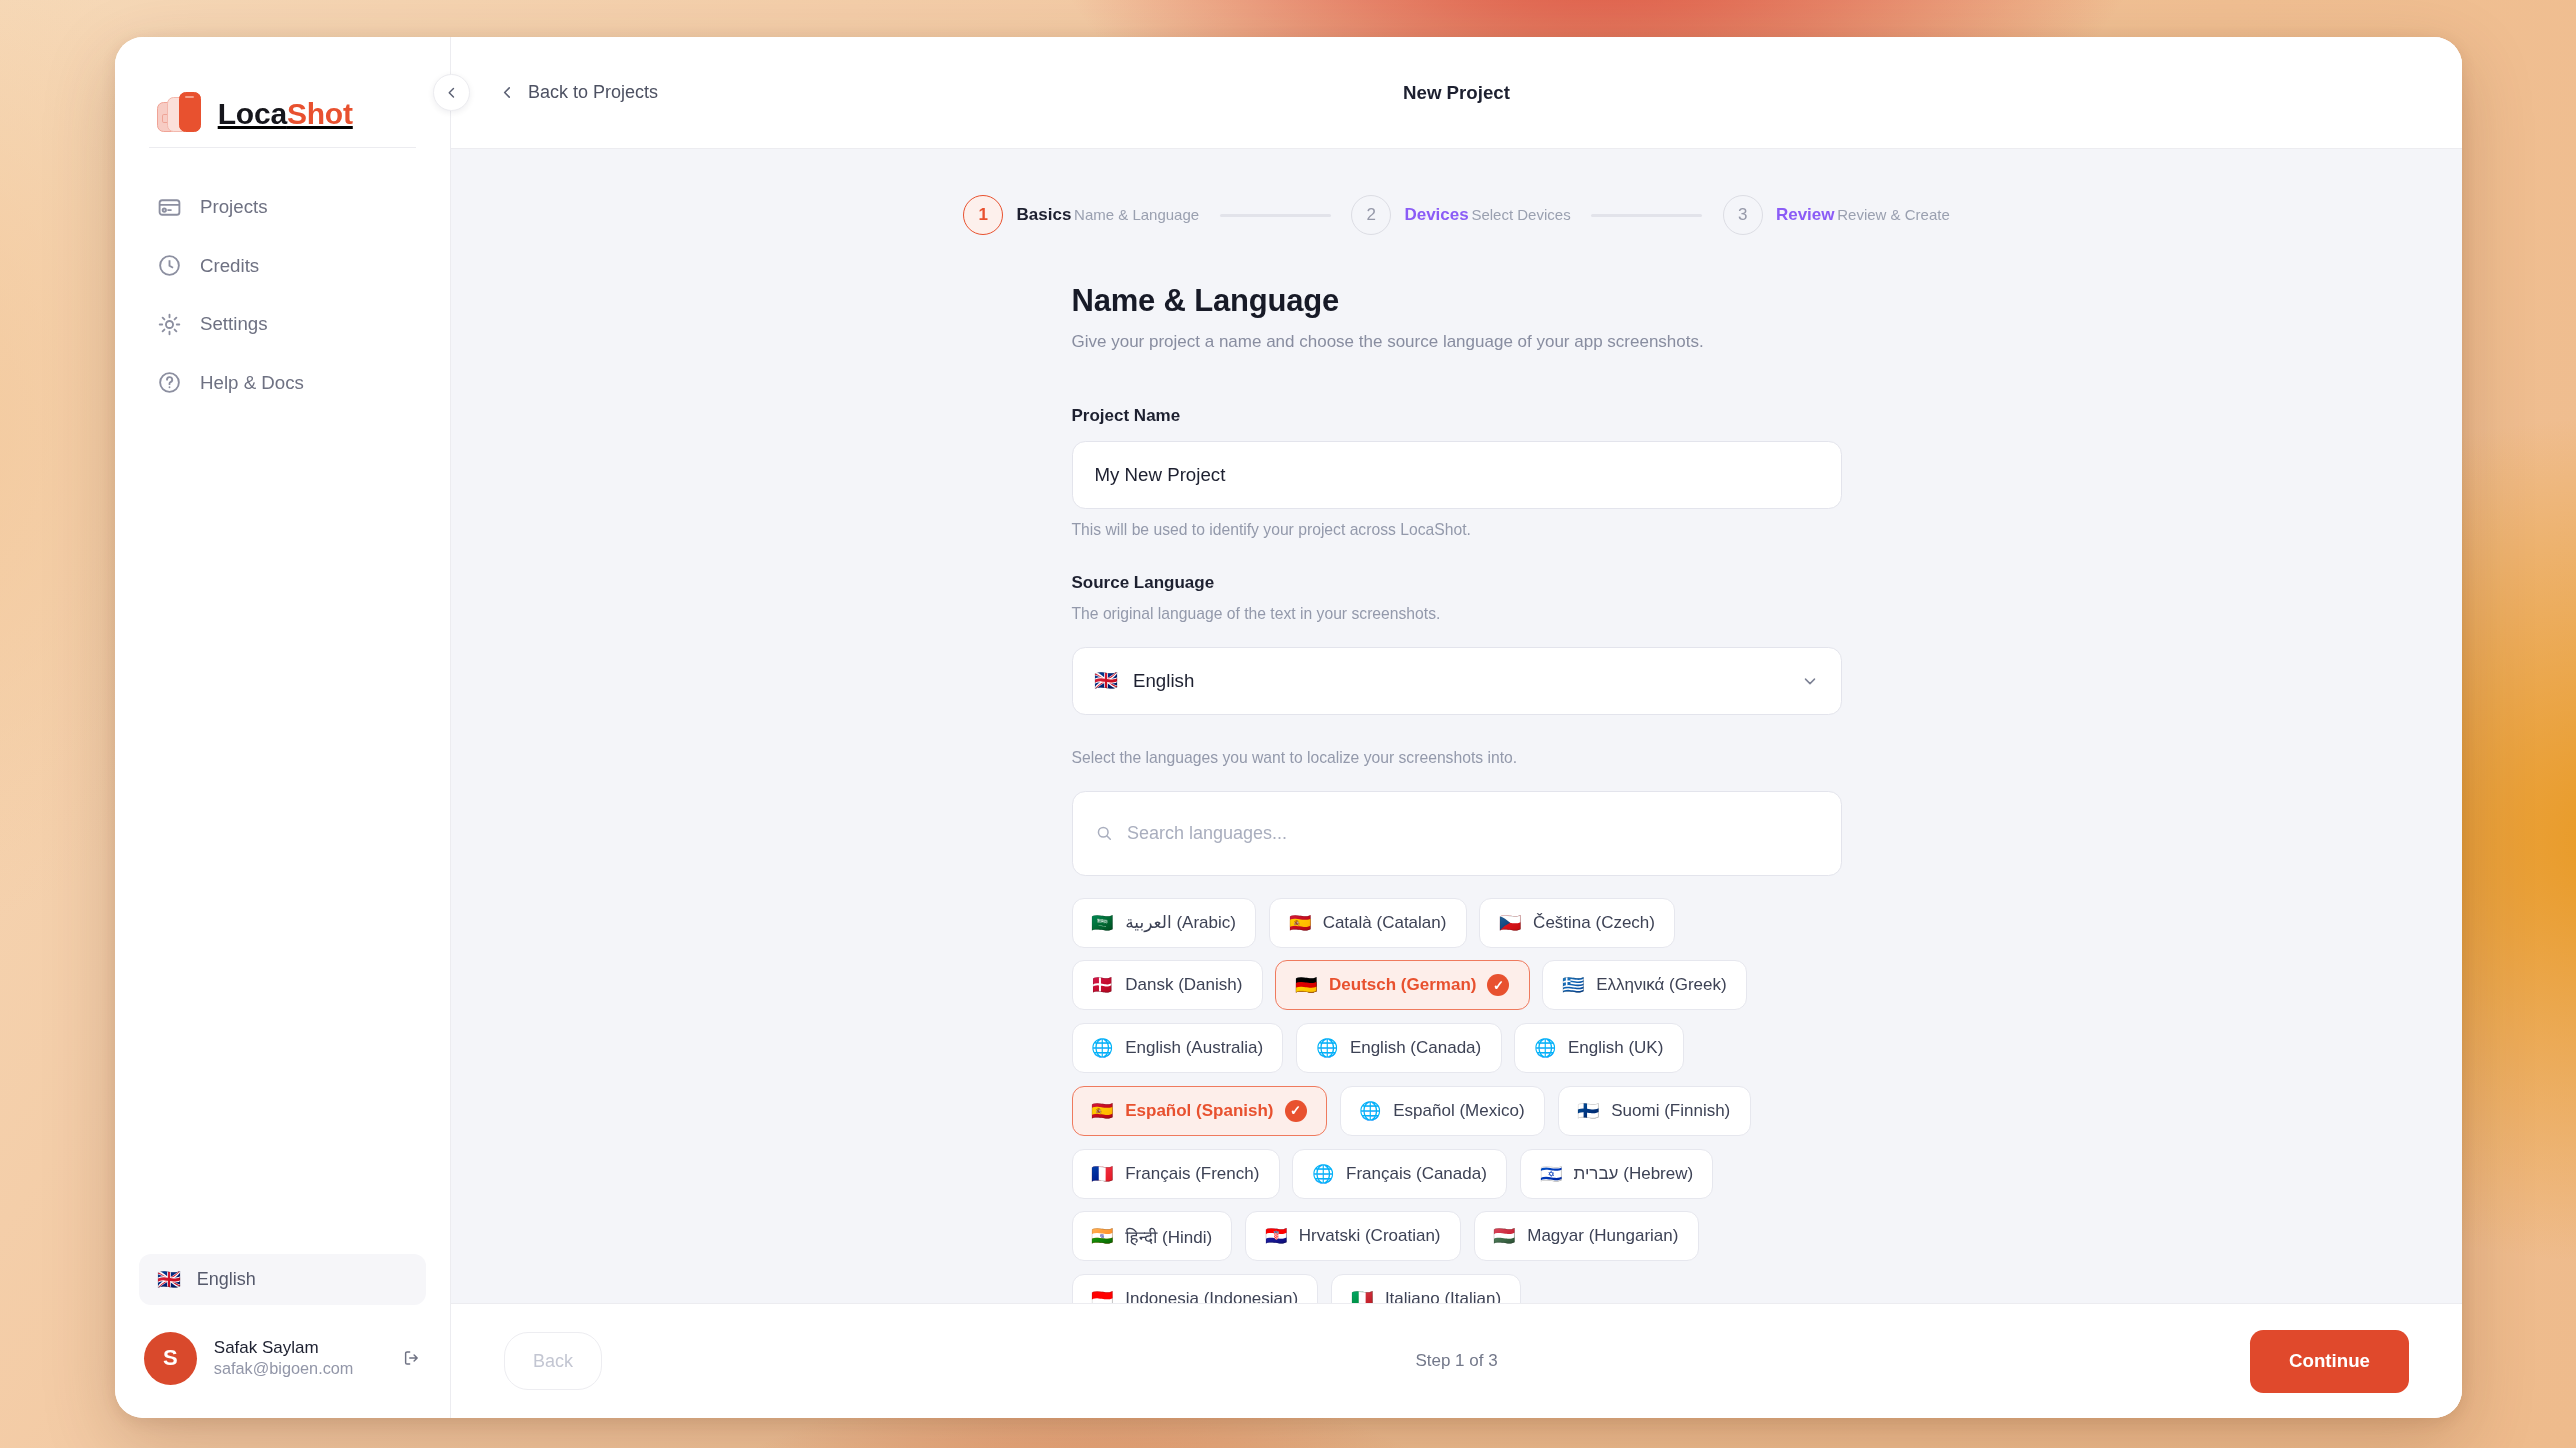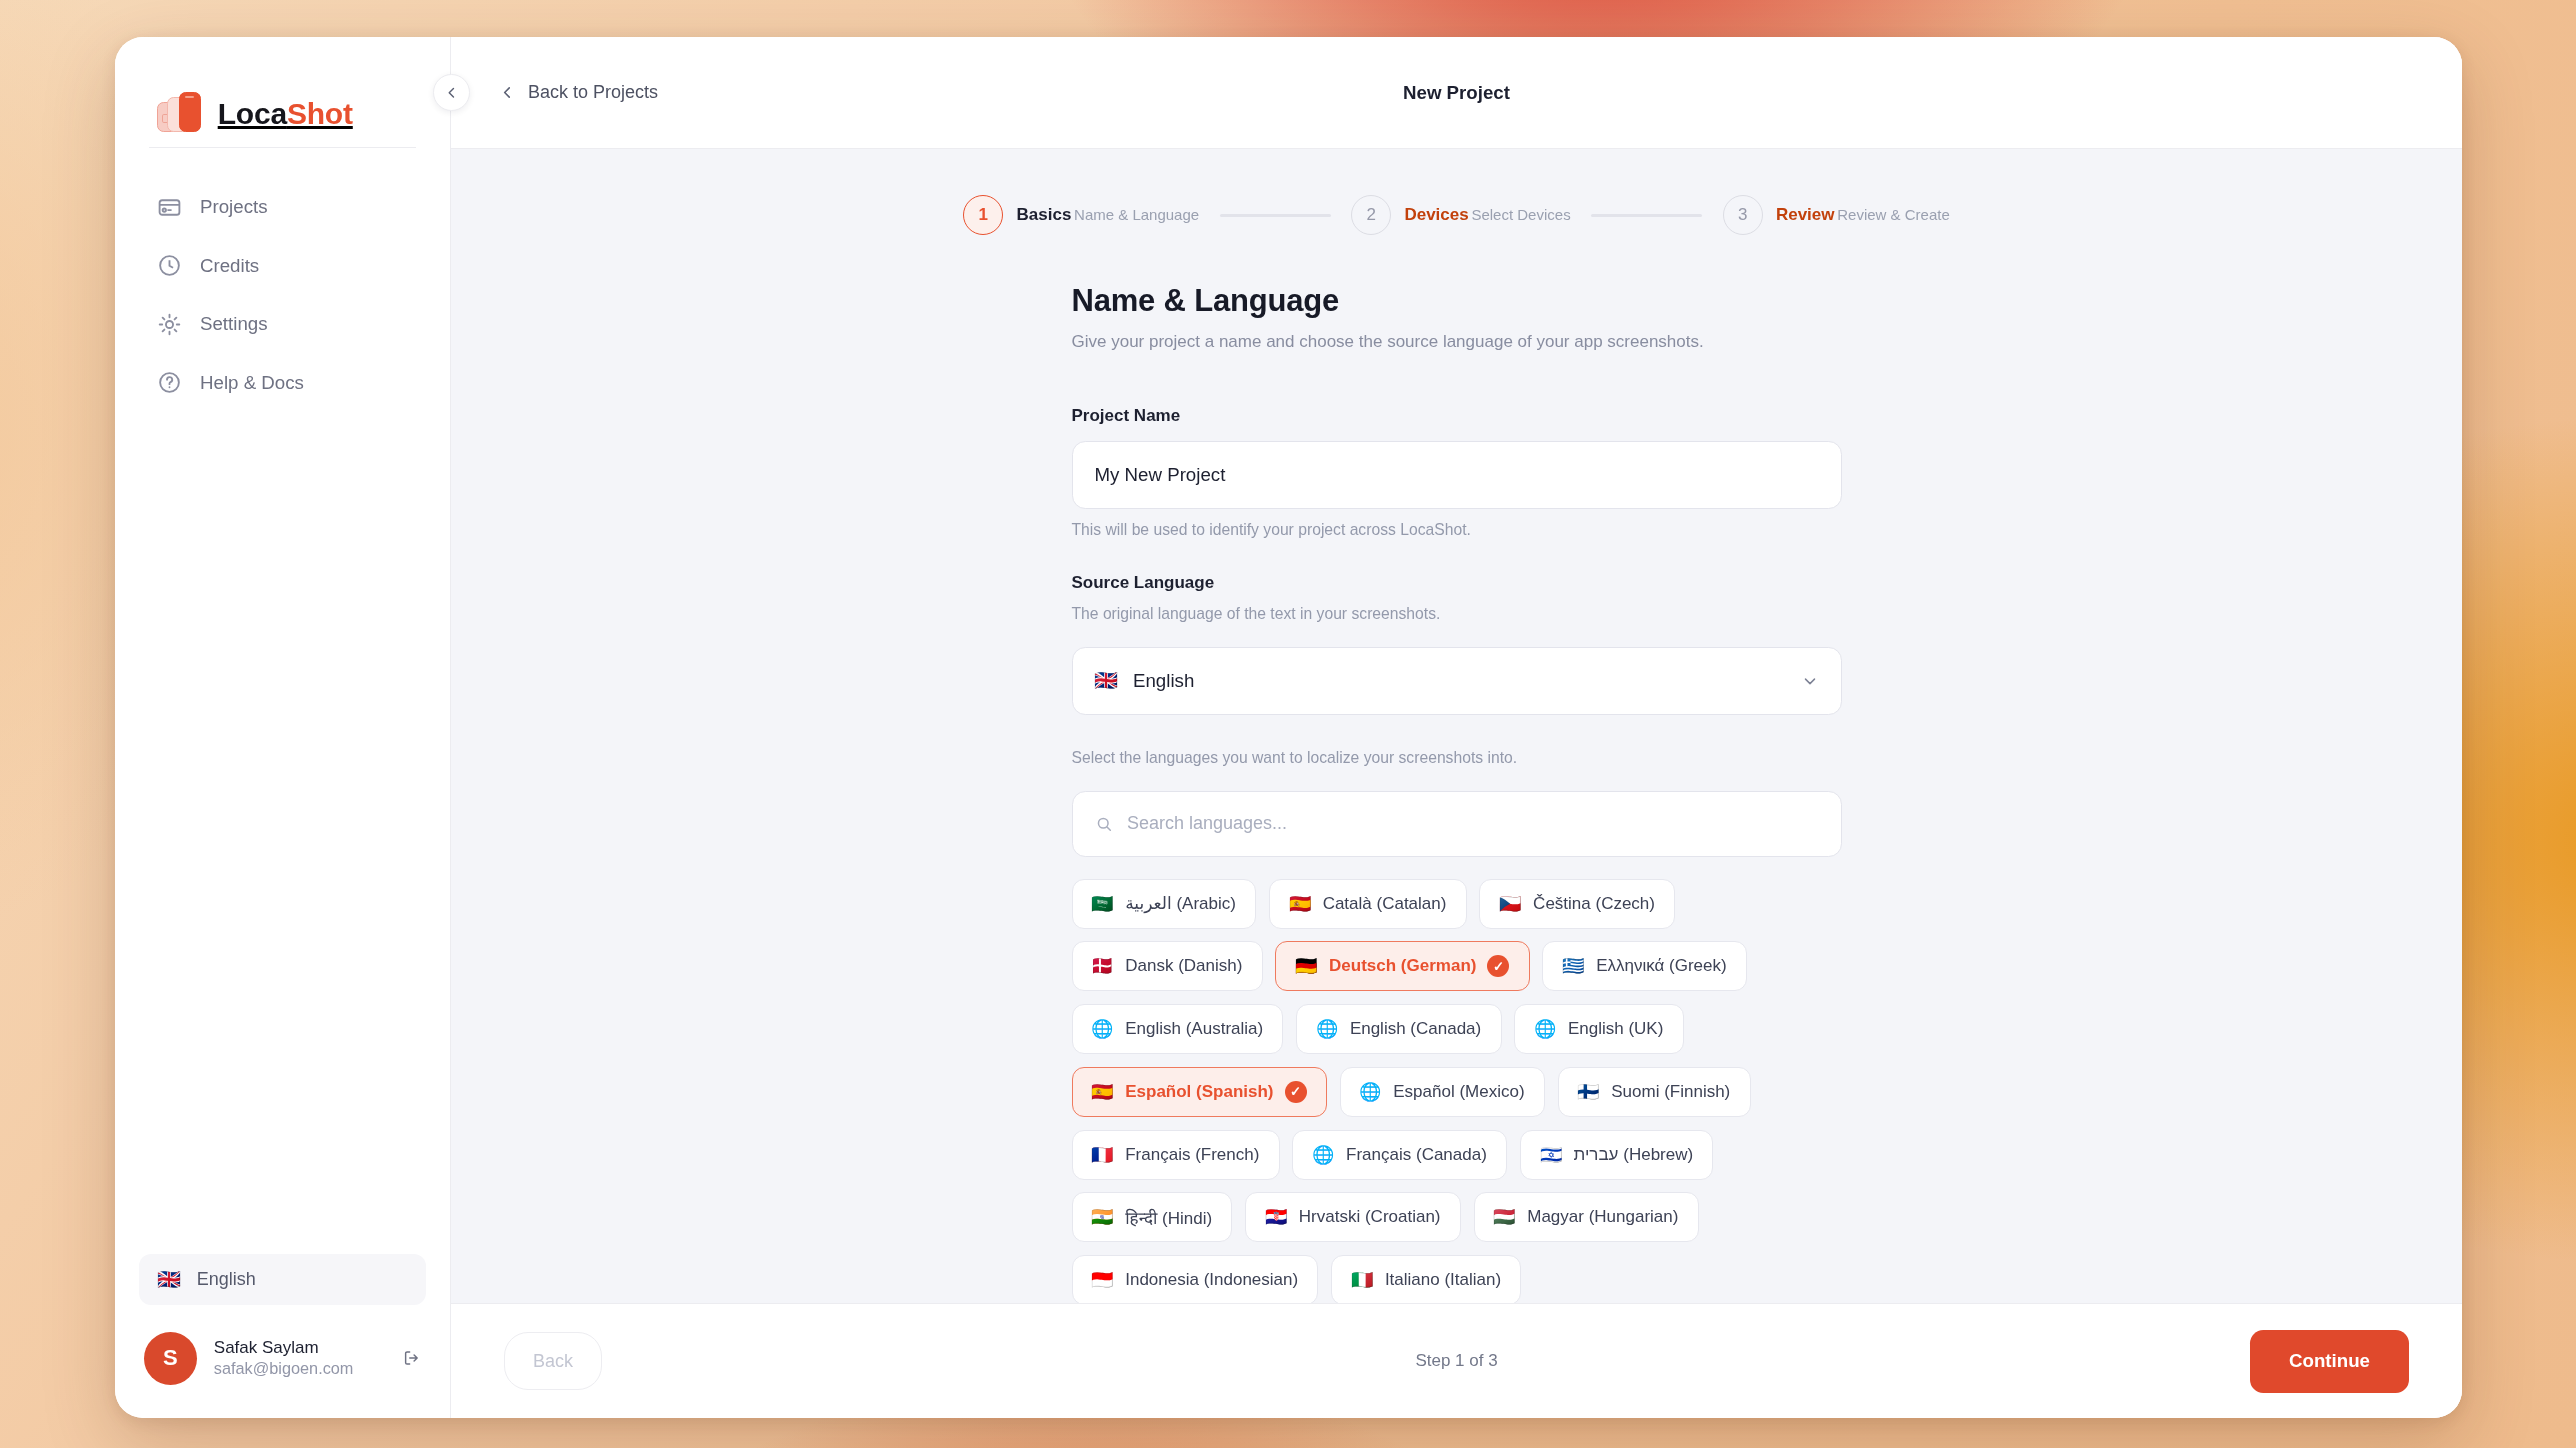--- a/index.html
+++ b/index.html
@@ -156,21 +156,21 @@
   .step-circle {
     width: 40px; height: 40px; flex: 0 0 40px; border-radius: 50%;
     border: 1.8px solid #dcdde4; background: #f4f5f9;
     display: flex; align-items: center; justify-content: center;
     font-size: 17px; color: #9699a9;
   }
   .step.active .step-circle {
     border-color: #e8512f; background: #fdf0ec; color: #e8512f; font-weight: 600;
   }
   .step-text { line-height: 1.22; }
-  .step-title { font-size: 17px; font-weight: 700; color: #c2410c; }
+  .step-title { font-size: 17px; font-weight: 700; color: #8b5cf6; }
   .step.active .step-title { color: #1d2030; }
   .step-sub { font-size: 15px; color: #9aa0b0; margin-top: 3px; }
   .step-bar { width: 111px; height: 3px; border-radius: 1.8px; background: #e2e3ea; margin: 0 20.5px; }
 
   
   .form-col { width: 770px; }
   .sect-title { font-size: 31px; font-weight: 700; color: #171a27; letter-spacing: -0.2px; }
   .sect-sub { font-size: 17px; color: #888da0; margin-top: 13.3px; }
 
   .field-label { font-size: 17px; font-weight: 700; color: #1d2030; }
@@ -180,21 +180,21 @@
     width: 100%; height: 68px; border-radius: 13.3px;
     border: 1.2px solid #e3e4ec; background: #fff;
     display: flex; align-items: center; padding: 0 22px;
     font-size: 18.7px; color: #1d2030;
   }
   .select-input { justify-content: space-between; cursor: pointer; }
   .select-left { display: flex; align-items: center; gap: 14.5px; }
   .chev-down { width: 18px; height: 18px; color: #7d8295; }
   .chev-down svg { width: 100%; height: 100%; display: block; }
 
-  .search-input { height: 66px; gap: 14.5px; cursor: text; }
+  .search-input { height: 85px; gap: 14.5px; cursor: text; }
   .search-ico { width: 18px; height: 18px; color: #a9aebe; flex: 0 0 18px; }
   .search-ico svg { width: 100%; height: 100%; display: block; }
   .search-ph { font-size: 18px; color: #a9aebe; }
 
   .row-between { display: flex; align-items: center; justify-content: space-between; }
   .select-all { font-size: 17px; font-weight: 700; color: #e8512f; cursor: pointer; }
 
   
   .chips { display: flex; flex-wrap: wrap; gap: 12.7px; margin-top: 22px; }
   .chip {

